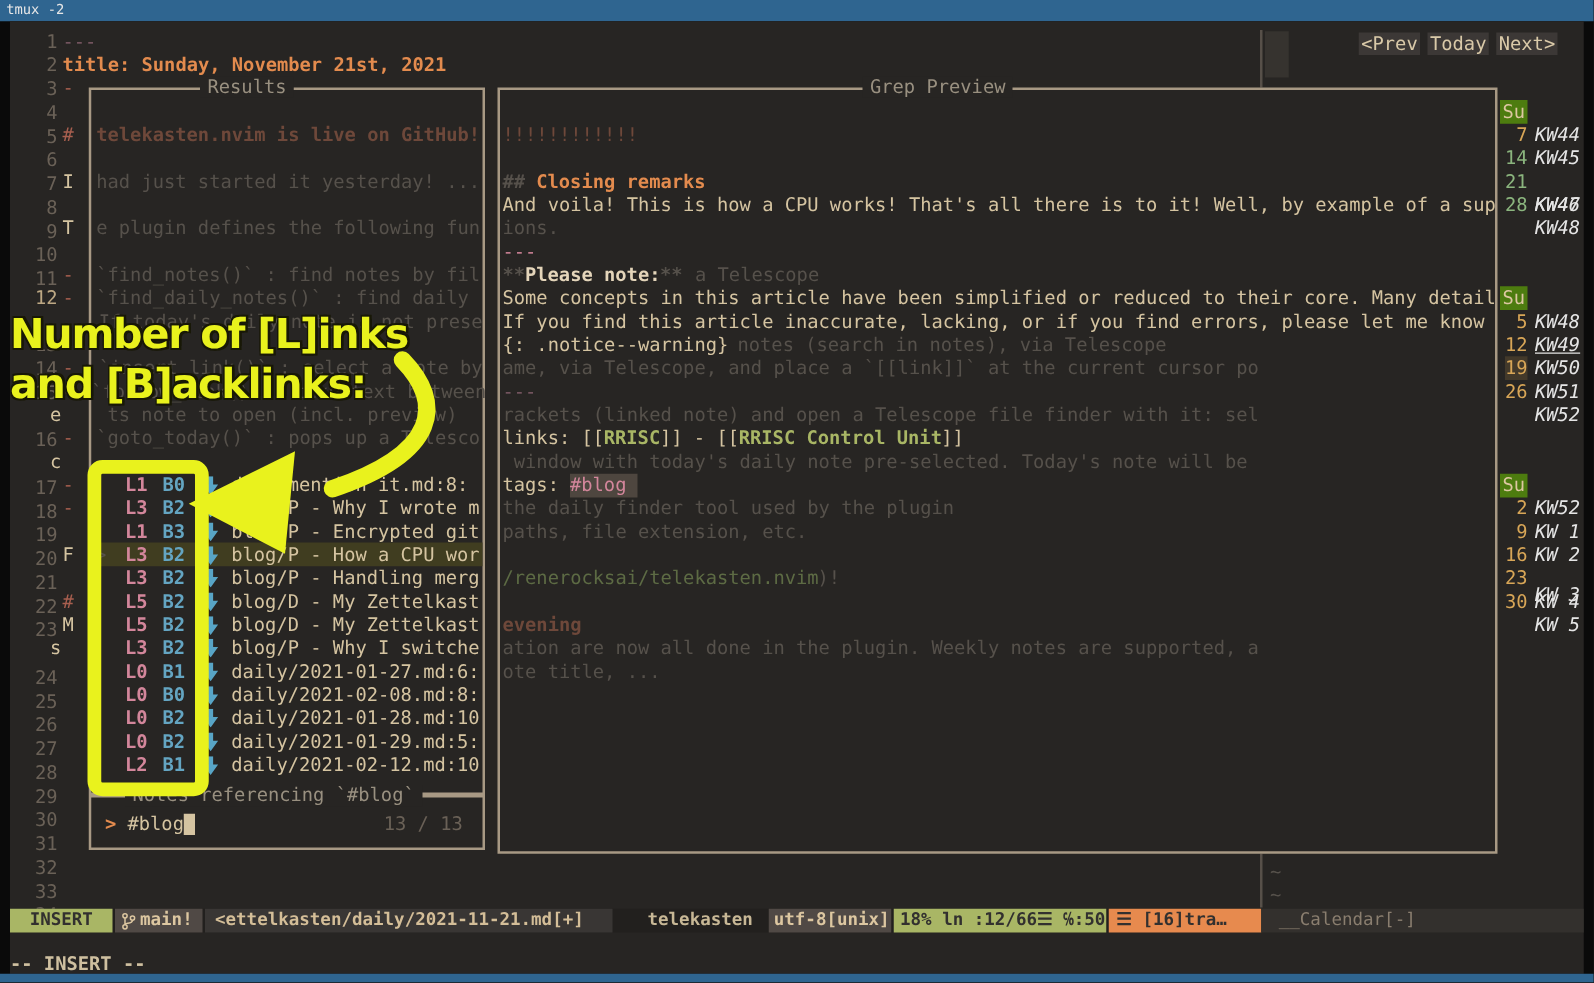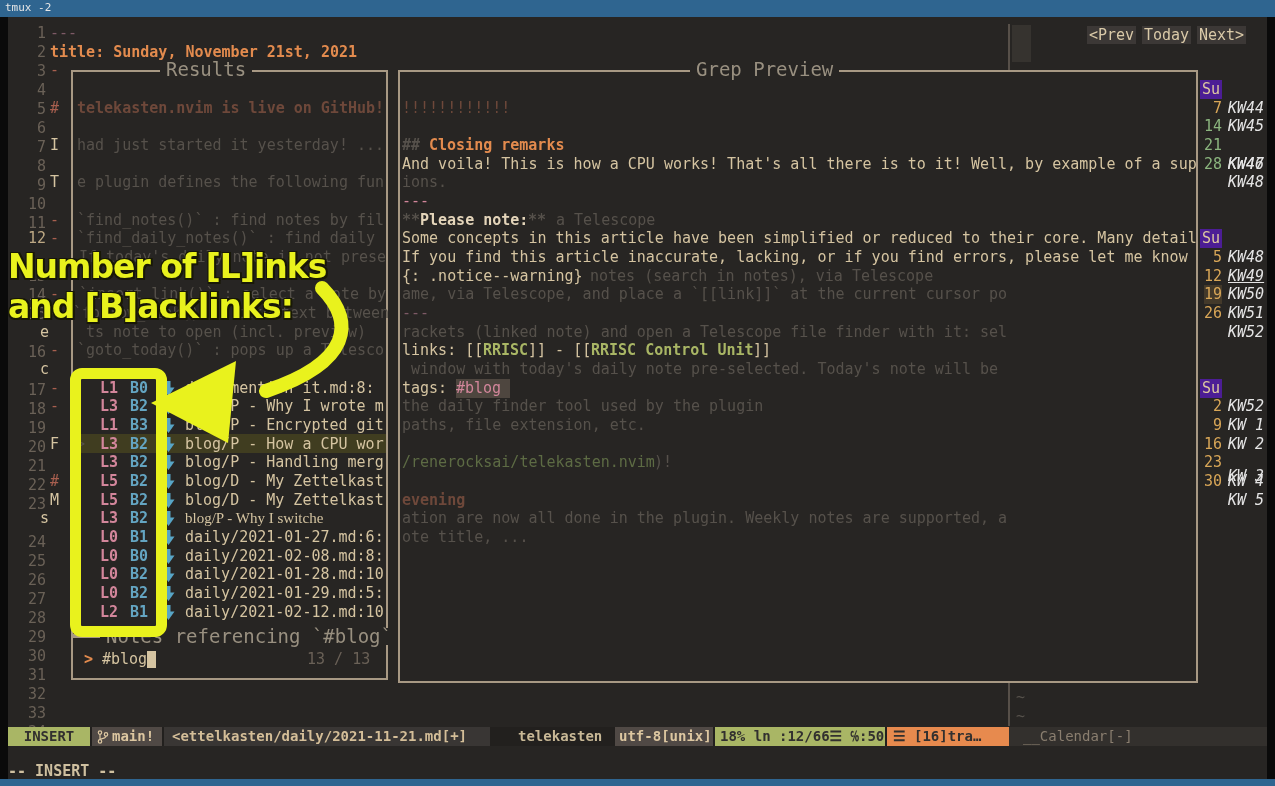--- a/index.html
+++ b/index.html
@@ -5,33 +5,33 @@
   html,body{margin:0;padding:0;}
   body{width:1275px;height:786px;position:relative;background:#0a0a0a;overflow:hidden;
        font-family:"DejaVu Sans Mono",monospace;}
   .m{position:absolute;font-size:15px;line-height:19px;white-space:pre;}
   .b{font-weight:bold}.i{font-style:italic}.u{}
   .c-fg{color:#d5c4a1}.c-cream{color:#e4d5ba}.c-dim{color:#56514b}.c-dimred{color:#6e483a}
   .c-dimgrn{color:#5d6b44}.c-dimpink{color:#7d5a66}.c-org{color:#e38b4e}.c-pink{color:#d3869b}
   .c-blue{color:#64a5c2}.c-grn{color:#a9b665}.c-teal{color:#8bb57e}.c-yel{color:#d8a657}
   .c-gut{color:#6a6157}.c-gut2{color:#bda884}.c-red2{color:#a85f4f}.c-kw{color:#e5e5e5}.c-sared{color:#8c4a3e}.c-mobar{color:#4e4943}.c-mhead{color:#5d4e39}
   .win{position:absolute;border:2px solid #a89984;background:#272523;box-sizing:border-box;}
-  .wtitle{position:absolute;background:#272523;color:#999080;font-size:19px;line-height:17px;
+  .wtitle{position:absolute;background:#272523;color:#999080;font-size:15px;line-height:17px;
           white-space:pre;padding:0 6px;}
   .seg{position:absolute;top:727px;height:19px;line-height:19px;font-size:14px;font-weight:bold;
        white-space:pre;box-sizing:border-box;padding:0 8px;}
   .navbtn{position:absolute;background:#3c3836;color:#d9c9a8;font-size:15px;line-height:18px;
           white-space:pre;padding:0 2px;}
   .ann{position:absolute;font-family:"DejaVu Sans",sans-serif;font-weight:bold;font-size:33px;
        color:#e9f21d;letter-spacing:-1px;
        text-shadow:2px 2px 0 #181806,-1px -1px 0 #181806,2px -1px 0 #181806,-1px 2px 0 #181806;}
   .selbar{position:absolute;background:#403d20;}
   .hl-tag{background:#4e463f;}
   .hl-day{background:#43392a;}
-  .suhdr{background:#4c1d95;color:#ddc7a1;}
+  .suhdr{background:#4d7c0f;color:#ddc7a1;}
   svg{position:absolute;}
 </style>
 </head>
 <body>
 
 <div style="position:absolute;left:0;top:0;width:1275px;height:17px;background:#2f6590;">
   <span style="position:absolute;left:5px;top:1px;font-size:11px;color:#e6e6e6;white-space:pre;">tmux -2</span>
 </div>
 
 <div style="position:absolute;left:8px;top:17px;width:1259px;height:762px;background:#272523;"></div>
@@ -254,21 +254,21 @@
       <path d="M4.5 0 h4 v6.5 h4 L6.5 15 L0.5 6.5 h4 z" fill="#58a5c6"></path>
     </svg>
   <span class="m c-fg" style="left:185px;top:491px;">blog/D - My Zettelkast</span>
 </div>
 <div>
   <span class="m c-pink b" style="left:100px;top:509px;">L3</span>
   <span class="m c-blue b" style="left:130px;top:509px;">B2</span>
   <svg style="left:162px;top:511px;" width="13" height="15" viewBox="0 0 13 15">
       <path d="M4.5 0 h4 v6.5 h4 L6.5 15 L0.5 6.5 h4 z" fill="#58a5c6"></path>
     </svg>
-  <span class="m c-fg" style="left:185px;top:509px;font-family:Liberation Serif, serif;">blog/P - Why I switche</span>
+  <span class="m c-fg" style="left:185px;top:509px;">blog/P - Why I switche</span>
 </div>
 <div>
   <span class="m c-pink b" style="left:100px;top:528px;">L0</span>
   <span class="m c-blue b" style="left:130px;top:528px;">B1</span>
   <svg style="left:162px;top:530px;" width="13" height="15" viewBox="0 0 13 15">
       <path d="M4.5 0 h4 v6.5 h4 L6.5 15 L0.5 6.5 h4 z" fill="#58a5c6"></path>
     </svg>
   <span class="m c-fg" style="left:185px;top:528px;">daily/2021-01-27.md:6:</span>
 </div>
 <div>

